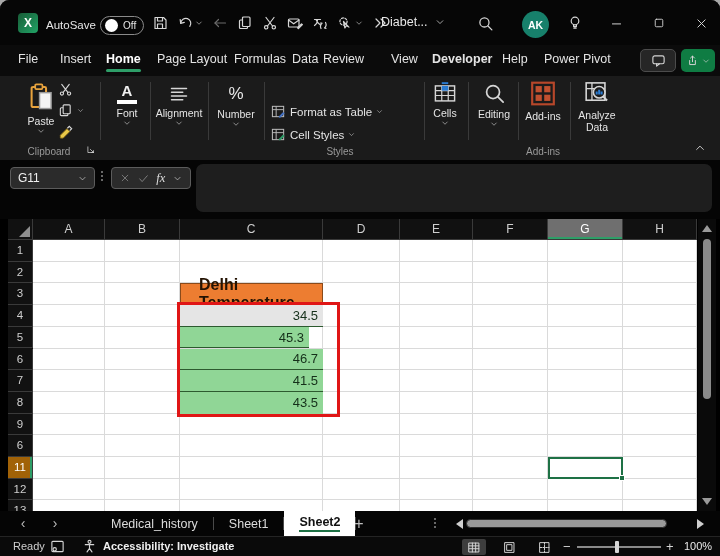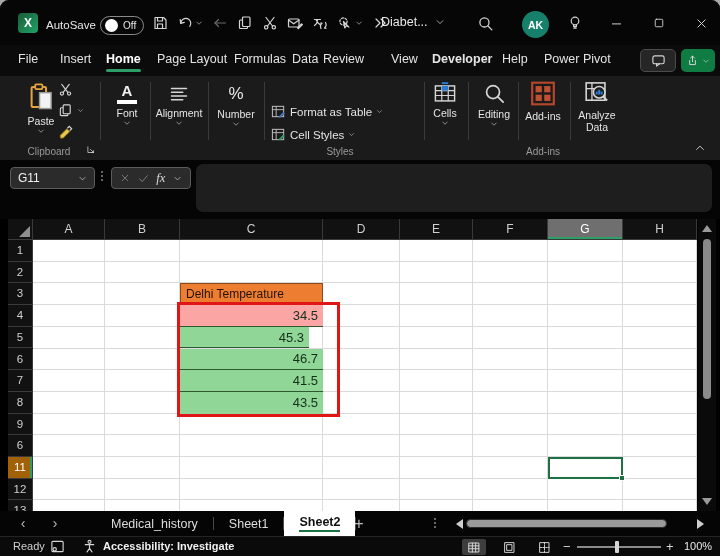--- a/index.html
+++ b/index.html
@@ -52,21 +52,21 @@
 #corner .tri{position:absolute;right:2px;bottom:2px;width:0;height:0;border-left:11px solid transparent;border-bottom:11px solid #8f8f8f}
 #colheaders{position:absolute;left:33px;top:0;width:664px;height:21px;background:#111}
 .col-header{position:absolute;top:0;height:21px;line-height:20px;text-align:center;color:#cfcfcf;font-size:12px;border-right:1px solid #3a3a3a;border-bottom:1px solid #3a3a3a}
 .col-header.sel{background:#6f6f6f;color:#fff;box-shadow:inset 0 -2px 0 #2e9e68}
 #rowheaders{position:absolute;left:8px;top:21px;width:25px;height:271px;background:#111}
 .row-header{position:absolute;left:0;width:25px;text-align:center;color:#cfcfcf;font-size:11.5px;border-right:1px solid #3a3a3a;border-bottom:1px solid #3a3a3a}
 .row-header.sel{background:#a16207;color:#fff;box-shadow:inset -2px 0 0 #2e9e68}
 #cells{position:absolute;left:33px;top:21px;width:664px;height:271px;background:#fff}
 .vline{position:absolute;top:0;bottom:0;width:1px;background:#dadada}
 .hline{position:absolute;left:0;right:0;height:1px;background:#dadada}
-.hcell{position:absolute;font-weight:normal;font-size:12px;color:#241303;border:1px solid #8a4a1a;padding-left:5px;display:flex;align-items:center}
+.hcell{position:absolute;font-weight:bold;font-size:16px;color:#241303;border:1px solid #8a4a1a;padding-left:18px;display:flex;align-items:center}
 .gcell{position:absolute;font-size:13px;color:#15301a;font-weight:500;text-align:right;padding-right:5px;display:flex;align-items:center;justify-content:flex-end}
 .range-border{position:absolute;border:3px solid #e01616}
 .sel-cell{position:absolute;border:2px solid #1e7145}
 .sel-cell .handle{position:absolute;right:-4px;bottom:-4px;width:6px;height:6px;background:#1e7145;border:1px solid #fff}
 #vscroll{position:absolute;left:698px;top:0;width:18px;height:292px;background:#0a0a0a}
 #vthumb{position:absolute;left:5px;top:20px;width:8px;height:160px;border-radius:4px;background:#8a8a8a}
 .arr{width:0;height:0;position:absolute}
 .arr.up{left:4px;top:6px;border-left:5px solid transparent;border-right:5px solid transparent;border-bottom:7px solid #9a9a9a}
 .arr.down{left:4px;bottom:6px;border-left:5px solid transparent;border-right:5px solid transparent;border-top:7px solid #9a9a9a}
 
@@ -464,21 +464,21 @@
         <div class="hline" style="top: 85.8px;"></div>
         <div class="hline" style="top: 107.5px;"></div>
         <div class="hline" style="top: 129.2px;"></div>
         <div class="hline" style="top: 150.9px;"></div>
         <div class="hline" style="top: 172.6px;"></div>
         <div class="hline" style="top: 194.3px;"></div>
         <div class="hline" style="top: 216px;"></div>
         <div class="hline" style="top: 237.7px;"></div>
         <div class="hline" style="top: 259.4px;"></div>
         <div class="hcell" style="left: 147px; top: 43.4px; width: 143px; height: 21.7px; background: rgb(237, 125, 49);">Delhi Temperature</div>
-        <div class="gcell" style="left: 147px; top: 65.1px; width: 143px; height: 21.7px; background: #fca5a5; border-bottom: 1.5px solid rgb(45, 90, 47);">34.5</div>
+        <div class="gcell" style="left: 147px; top: 65.1px; width: 143px; height: 21.7px; background: #e5e5e5; border-bottom: 1.5px solid rgb(45, 90, 47);">34.5</div>
         <div class="gcell" style="left: 147px; top: 86.8px; width: 129px; height: 21.7px; background: rgb(144, 214, 150); border-bottom: 1.5px solid rgb(45, 90, 47);">45.3</div>
         <div class="gcell" style="left: 147px; top: 108.5px; width: 143px; height: 21.7px; background: rgb(144, 214, 150); border-bottom: 1.5px solid rgb(45, 90, 47);">46.7</div>
         <div class="gcell" style="left: 147px; top: 130.2px; width: 143px; height: 21.7px; background: rgb(144, 214, 150); border-bottom: 1.5px solid rgb(45, 90, 47);">41.5</div>
         <div class="gcell" style="left: 147px; top: 151.9px; width: 143px; height: 21.7px; background: rgb(144, 214, 150);">43.5</div>
         <div class="range-border" style="left: 144px; top: 62.1px; width: 163px; height: 114.5px; border-color: rgb(224, 22, 22);"></div>
         <div class="sel-cell" style="left: 515px; top: 217px; width: 75px; height: 21.7px; border-color: rgb(30, 113, 69);">
           <div class="handle"></div>
         </div>
       </div>
     <div id="vscroll">

